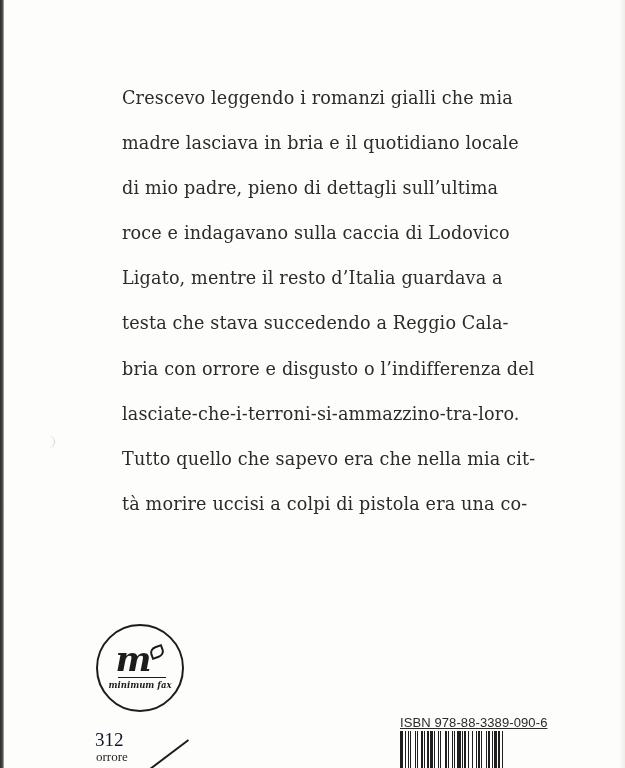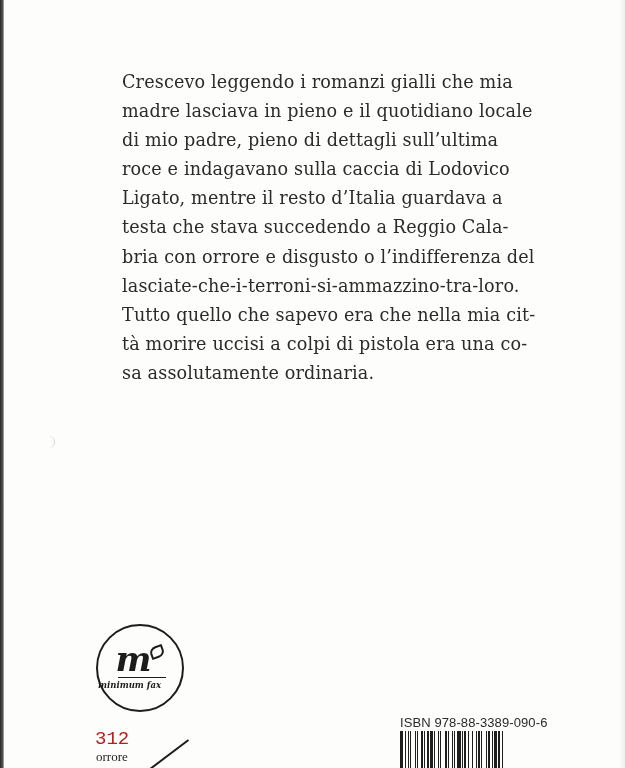--- a/index.html
+++ b/index.html
@@ -14,21 +14,21 @@
   .right-edge {
     position: absolute; right: 0; top: 0; width: 6px; height: 768px;
     background: linear-gradient(to right, #fdfdfb, #f1efea);
   }
   .blurb {
     position: absolute; left: 122px; top: 68px; width: 430px;
     font-family: "DejaVu Serif", serif;
     font-size: 17.6px; line-height: 29.1px; color: #2b2b2b;
     letter-spacing: 0.15px;
   }
-  .blurb .line { display: block; white-space: nowrap; }
+  .blurb .line { display: block; white-space: nowrap; margin-top: 16px; }
   .stray-mark {
     position: absolute; left: 48px; top: 436px; width: 6px; height: 12px;
     border-right: 1px solid #d8d4cc; border-radius: 0 8px 8px 0;
   }
   .logo {
     position: absolute; left: 96px; top: 624px; width: 88px; height: 88px;
     border: 2px solid #1c1c1c; border-radius: 50%; box-sizing: border-box;
   }
   .logo-mark {
     position: absolute; left: 0; right: 0; top: 16px; text-align: center;
@@ -38,68 +38,68 @@
   .logo-mark .nib {
     display: inline-block; width: 10px; height: 8px; border: 2px solid #1c1c1c;
     border-radius: 50% 0 50% 0; transform: rotate(-20deg);
     vertical-align: top; margin-top: 4px; margin-left: 1px;
   }
   .logo-underline {
     position: absolute; left: 20px; width: 48px; top: 51px; height: 1px;
     background: #1c1c1c;
   }
   .logo-text {
-    position: absolute; left: 0; right: 0; top: 54px; 
+    position: absolute; left: 0; right: 0; top: 54px; text-align: center;
     font-family: "DejaVu Serif", serif; font-style: italic; font-weight: bold;
     font-size: 8.5px; color: #1c1c1c;
   }
   .pages-num {
     position: absolute; left: 95px; top: 730px;
-    font-family: Liberation Mono, monospace; font-size: 19px; color: #b91c1c;
+    font-family: Liberation Serif, serif; font-size: 19px; color: #0f172a;
     line-height: 19px;
   }
   .pages-label {
     position: absolute; left: 96px; top: 750px;
     font-family: "Liberation Serif", serif; font-size: 13px; color: #1f1f1f;
     line-height: 14px;
   }
   .slash {
     position: absolute; left: 150px; top: 735px; width: 48px; height: 1.5px;
     background: #1c1c1c; transform-origin: left center; transform: rotate(-37deg);
     top: 768px;
   }
   .isbn {
     position: absolute; left: 400px; top: 715px;
     font-family: "Liberation Sans", sans-serif; font-size: 13px; color: #2a2a2a;
     letter-spacing: 0.1px;
+    text-decoration: underline;
   }
   .barcode {
     position: absolute; left: 400px; top: 731px; width: 158px; height: 37px;
     display: flex; align-items: stretch;
   }
   .barcode span { display: block; height: 100%; }
 </style>
 </head>
 <body>
 
 <div class="left-edge"></div>
 <div class="right-edge"></div>
 
 <div class="blurb">
   <span class="line">Crescevo leggendo i romanzi gialli che mia</span>
-  <span class="line">madre lasciava in pieno e il quotidiano locale</span>
+  <span class="line">madre lasciava in bria e il quotidiano locale</span>
   <span class="line">di mio padre, pieno di dettagli sull’ultima</span>
   <span class="line">roce e indagavano sulla caccia di Lodovico</span>
   <span class="line">Ligato, mentre il resto d’Italia guardava a</span>
   <span class="line">testa che stava succedendo a Reggio Cala-</span>
   <span class="line">bria con orrore e disgusto o l’indifferenza del</span>
   <span class="line">lasciate-che-i-terroni-si-ammazzino-tra-loro.</span>
   <span class="line">Tutto quello che sapevo era che nella mia cit-</span>
   <span class="line">tà morire uccisi a colpi di pistola era una co-</span>
-  <span class="line">sa assolutamente ordinaria.</span>
 </div>
 
 <div class="stray-mark"></div>
 
 <div class="logo">
   <div class="logo-mark"><span>m</span><span class="nib"></span></div>
   <div class="logo-underline"></div>
   <div class="logo-text">minimum fax</div>
 </div>
 

